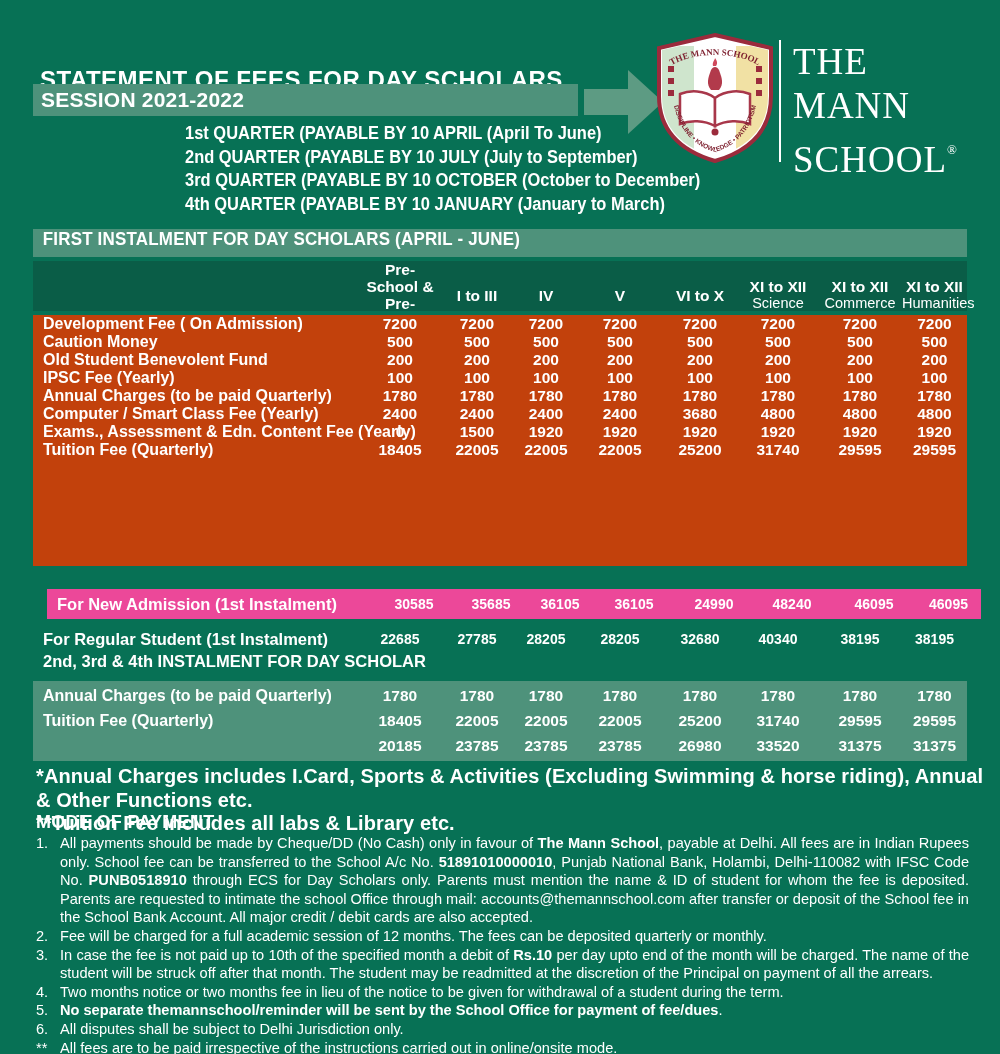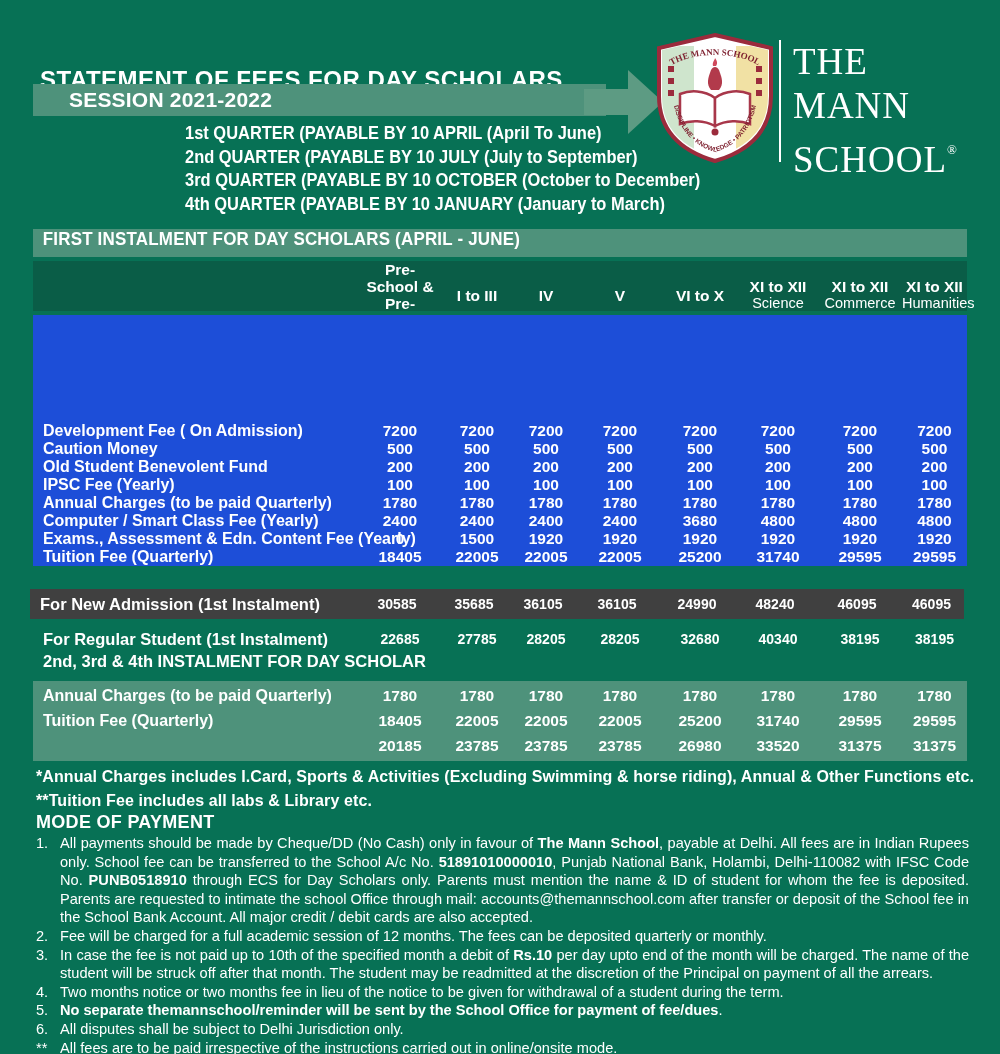--- a/index.html
+++ b/index.html
@@ -3,53 +3,53 @@
 <meta charset="utf-8">
 <style>
   html,body{margin:0;padding:0;background:#0a4f3d;}
   .page{
     position:relative;width:1000px;height:1054px;overflow:hidden;
     background:#077155;color:#fff;
     font-family:"Liberation Sans",sans-serif;
   }
   
   .doc-title{position:absolute;left:40px;top:46px;font-size:24px;font-weight:bold;letter-spacing:.5px;margin-top:20px;}
-  .session-band{position:absolute;left:33px;top:84px;width:545px;height:32px;background:#4e927b;display:flex;align-items:center;padding-left:28px;}
+  .session-band{position:absolute;left:33px;top:84px;width:545px;height:32px;background:#4e927b;display:flex;align-items:center;}
   .session-band span{font-size:21px;font-weight:bold;padding-left:8px;letter-spacing:.2px;}
   .arrow{position:absolute;left:584px;top:70px;}
   .quarters{position:absolute;left:185px;top:122px;}
   .quarter-line{font-size:17.5px;font-weight:bold;line-height:23.5px;white-space:nowrap;transform:scaleX(.94);transform-origin:left;}
   .crest{position:absolute;left:656px;top:32px;}
   .logo-divider{position:absolute;left:779px;top:40px;width:2px;height:122px;background:#ffffff;}
   .wordmark{position:absolute;left:793px;top:40px;font-family:"Liberation Serif",serif;font-size:37px;line-height:44px;letter-spacing:1px;}
   .wordmark sup{font-size:13px;vertical-align:18px;letter-spacing:0;}
   
   .section-band{position:absolute;left:33px;width:934px;background:#4e927b;display:flex;align-items:flex-start;}
   .band-first{top:229px;height:28px;}
   .band-first span{font-size:17.5px;font-weight:bold;padding-left:10px;letter-spacing:.2px;transform:scaleX(.97);transform-origin:left;}
   
   .cols{display:grid;grid-template-columns:327px 80px 74px 64px 84px 76px 80px 84px 65px;align-items:center;}
   .col-header{position:absolute;left:33px;top:261px;width:934px;height:50px;background:#0a5d47;}
   .hcell{text-align:center;font-size:15.5px;font-weight:bold;line-height:17px;}
   .hcell .sub{display:block;font-weight:normal;font-size:14.5px;}
-  .fee-body{position:absolute;left:33px;top:315px;width:934px;height:251px;background:#1d4ed8;display:flex;flex-direction:column;justify-content:flex-end;}
+  .fee-body{position:absolute;left:33px;top:315px;width:934px;height:251px;background:#c2410c;display:flex;flex-direction:column;justify-content:flex-start;}
   .fee-row .label{font-size:16px;font-weight:bold;padding-left:10px;white-space:nowrap;}
   .fee-row .val{text-align:center;font-size:15.5px;font-weight:bold;}
-  .summary-new{position:absolute;left:30px;top:589px;width:934px;height:30px;background:#404040;}
+  .summary-new{position:absolute;left:47px;top:589px;width:934px;height:30px;background:#ec4899;}
   .summary-reg{position:absolute;left:33px;top:624px;width:934px;height:30px;}
   .summary-new .fee-row,.summary-reg .fee-row{height:30px;}
   .summary-new .label,.summary-reg .label{font-size:16.5px;}
   .summary-new .val,.summary-reg .val{font-size:14px;}
   .later-title{position:absolute;left:43px;top:652px;font-size:16.5px;font-weight:bold;text-align:center;}
   .later-panel{position:absolute;left:33px;top:681px;width:934px;height:80px;background:#4e927b;display:flex;flex-direction:column;justify-content:space-around;padding:2px 0;box-sizing:border-box;}
   .later-panel .label{font-size:16px;}
   .later-panel .val{font-size:15.5px;}
   
   .footnotes{position:absolute;left:36px;top:765px;}
-  .footnote{font-size:16px;font-weight:bold;line-height:23.5px;letter-spacing:.1px;}
+  .footnote{font-size:20px;font-weight:bold;line-height:23.5px;letter-spacing:.1px;}
   .payment-heading{position:absolute;left:36px;top:812px;font-size:18px;font-weight:bold;letter-spacing:.3px;}
   .payment-list{position:absolute;left:36px;top:834px;width:933px;}
   .pay-item{display:grid;grid-template-columns:24px 1fr;font-size:14.6px;line-height:18.6px;}
   .pay-item .num{font-weight:normal;}
   .pay-item .body{text-align:justify;}
   .pay-item b{font-weight:bold;}
 </style>
 </head>
 <body>
 

